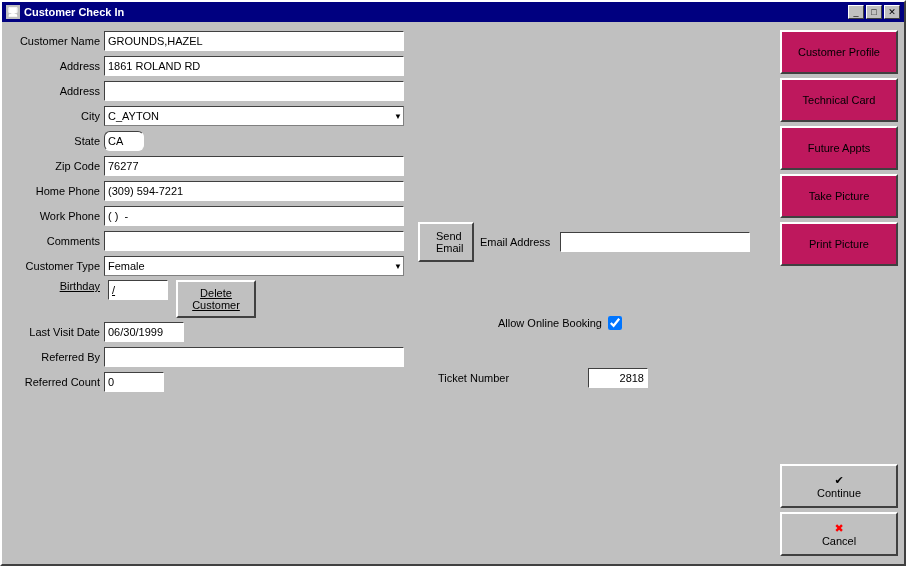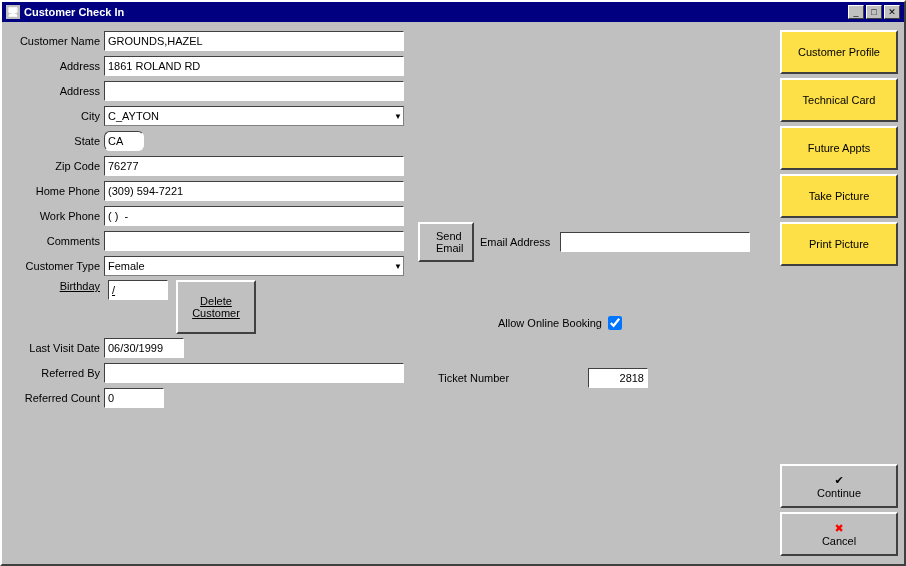--- a/index.html
+++ b/index.html
@@ -130,21 +130,21 @@
       content: '▼';
       font-size: 8px;
       position: absolute;
       right: 2px;
       top: 50%;
       transform: translateY(-50%);
       pointer-events: none;
     }
 
     .win-button {
-      background: #fde047;
+      background: #be185d;
       border: 2px solid;
       border-top-color: #ffffff;
       border-left-color: #ffffff;
       border-right-color: #404040;
       border-bottom-color: #404040;
       padding: 3px 6px;
       font-size: 11px;
       font-family: "MS Sans Serif", Arial, sans-serif;
       cursor: pointer;
       text-align: center;
@@ -354,21 +354,21 @@
           <select class="city-select">
             <option>Female</option>
             <option>Male</option>
           </select>
         </div>
       </div>
 
       <div class="form-row" style="align-items:flex-start; gap:8px;text-decoration:underline;">
         <span class="form-label">Birthday</span>
         <input class="form-input" style="width: 60px;" type="text" value="/">
-        <button class="bottom-action-btn" style="font-size:11px; height:54px;">Delete Customer</button>
+        <button class="bottom-action-btn" style="font-size:11px; height:38px;">Delete Customer</button>
       </div>
 
       <div class="form-row">
         <span class="form-label">Last Visit Date</span>
         <input class="form-input" style="width: 80px;" type="text" value="06/30/1999">
       </div>
 
       <div class="form-row">
         <span class="form-label">Referred By</span>
         <input class="form-input form-input-full" type="text" style="">

